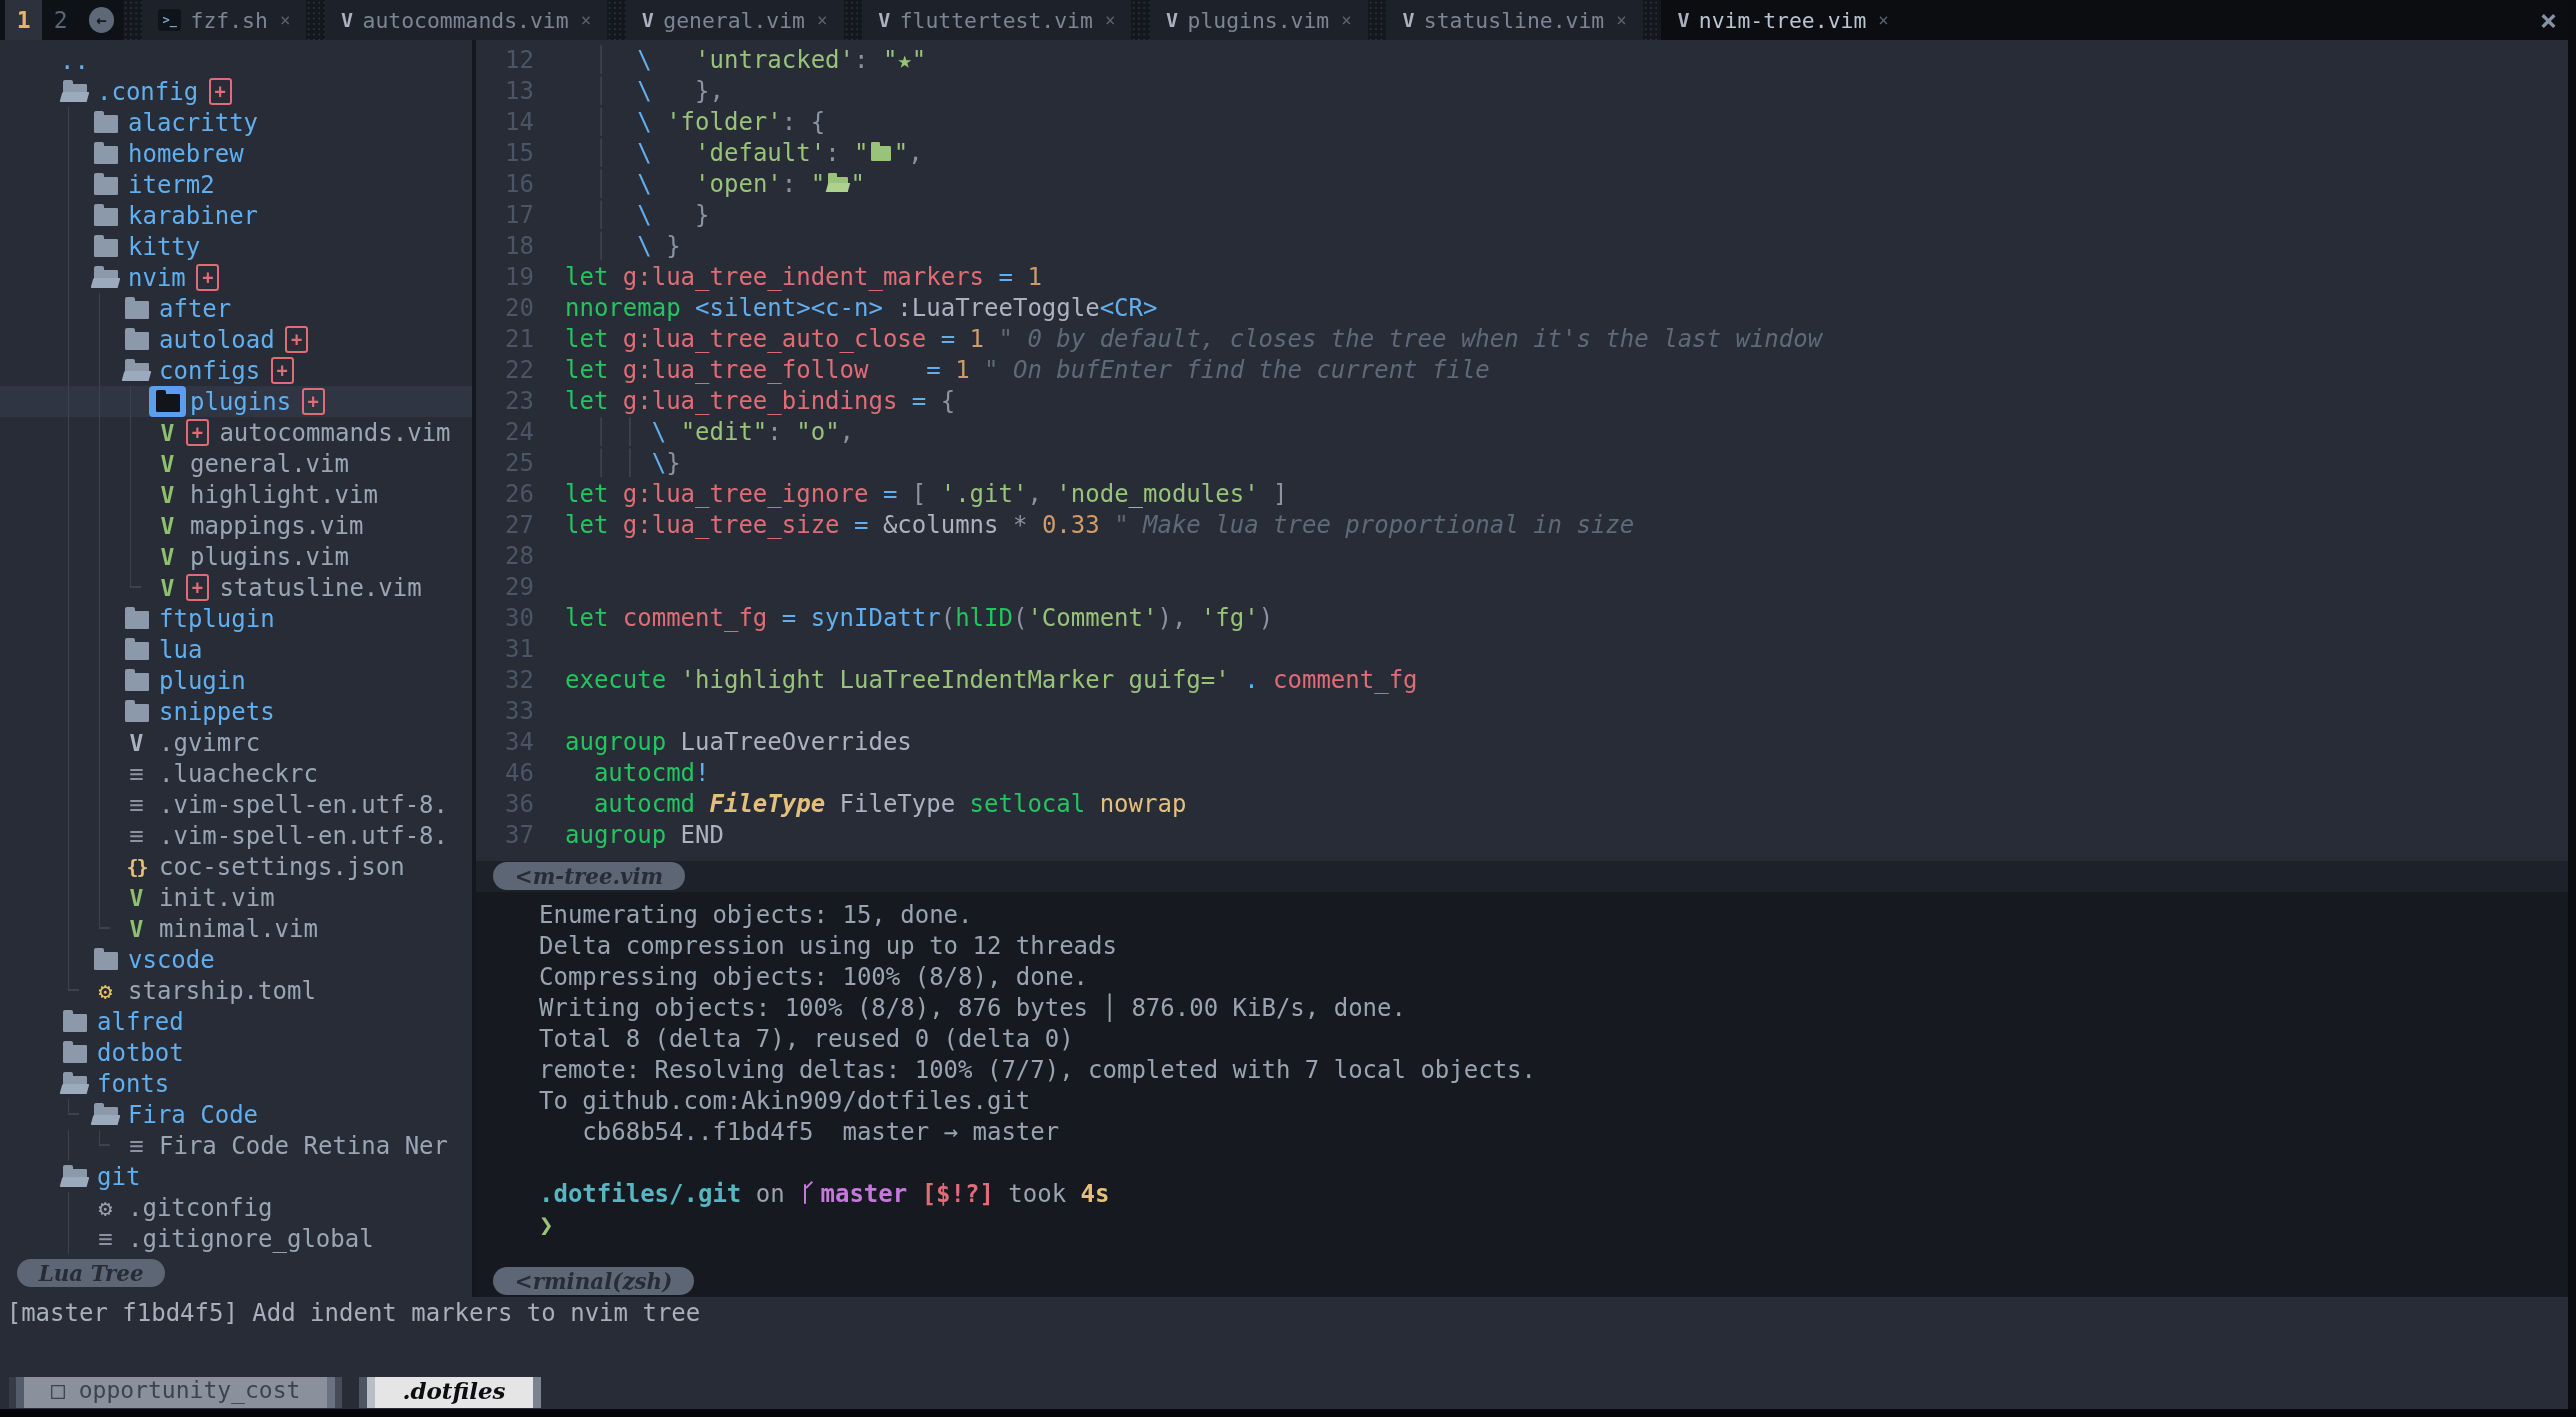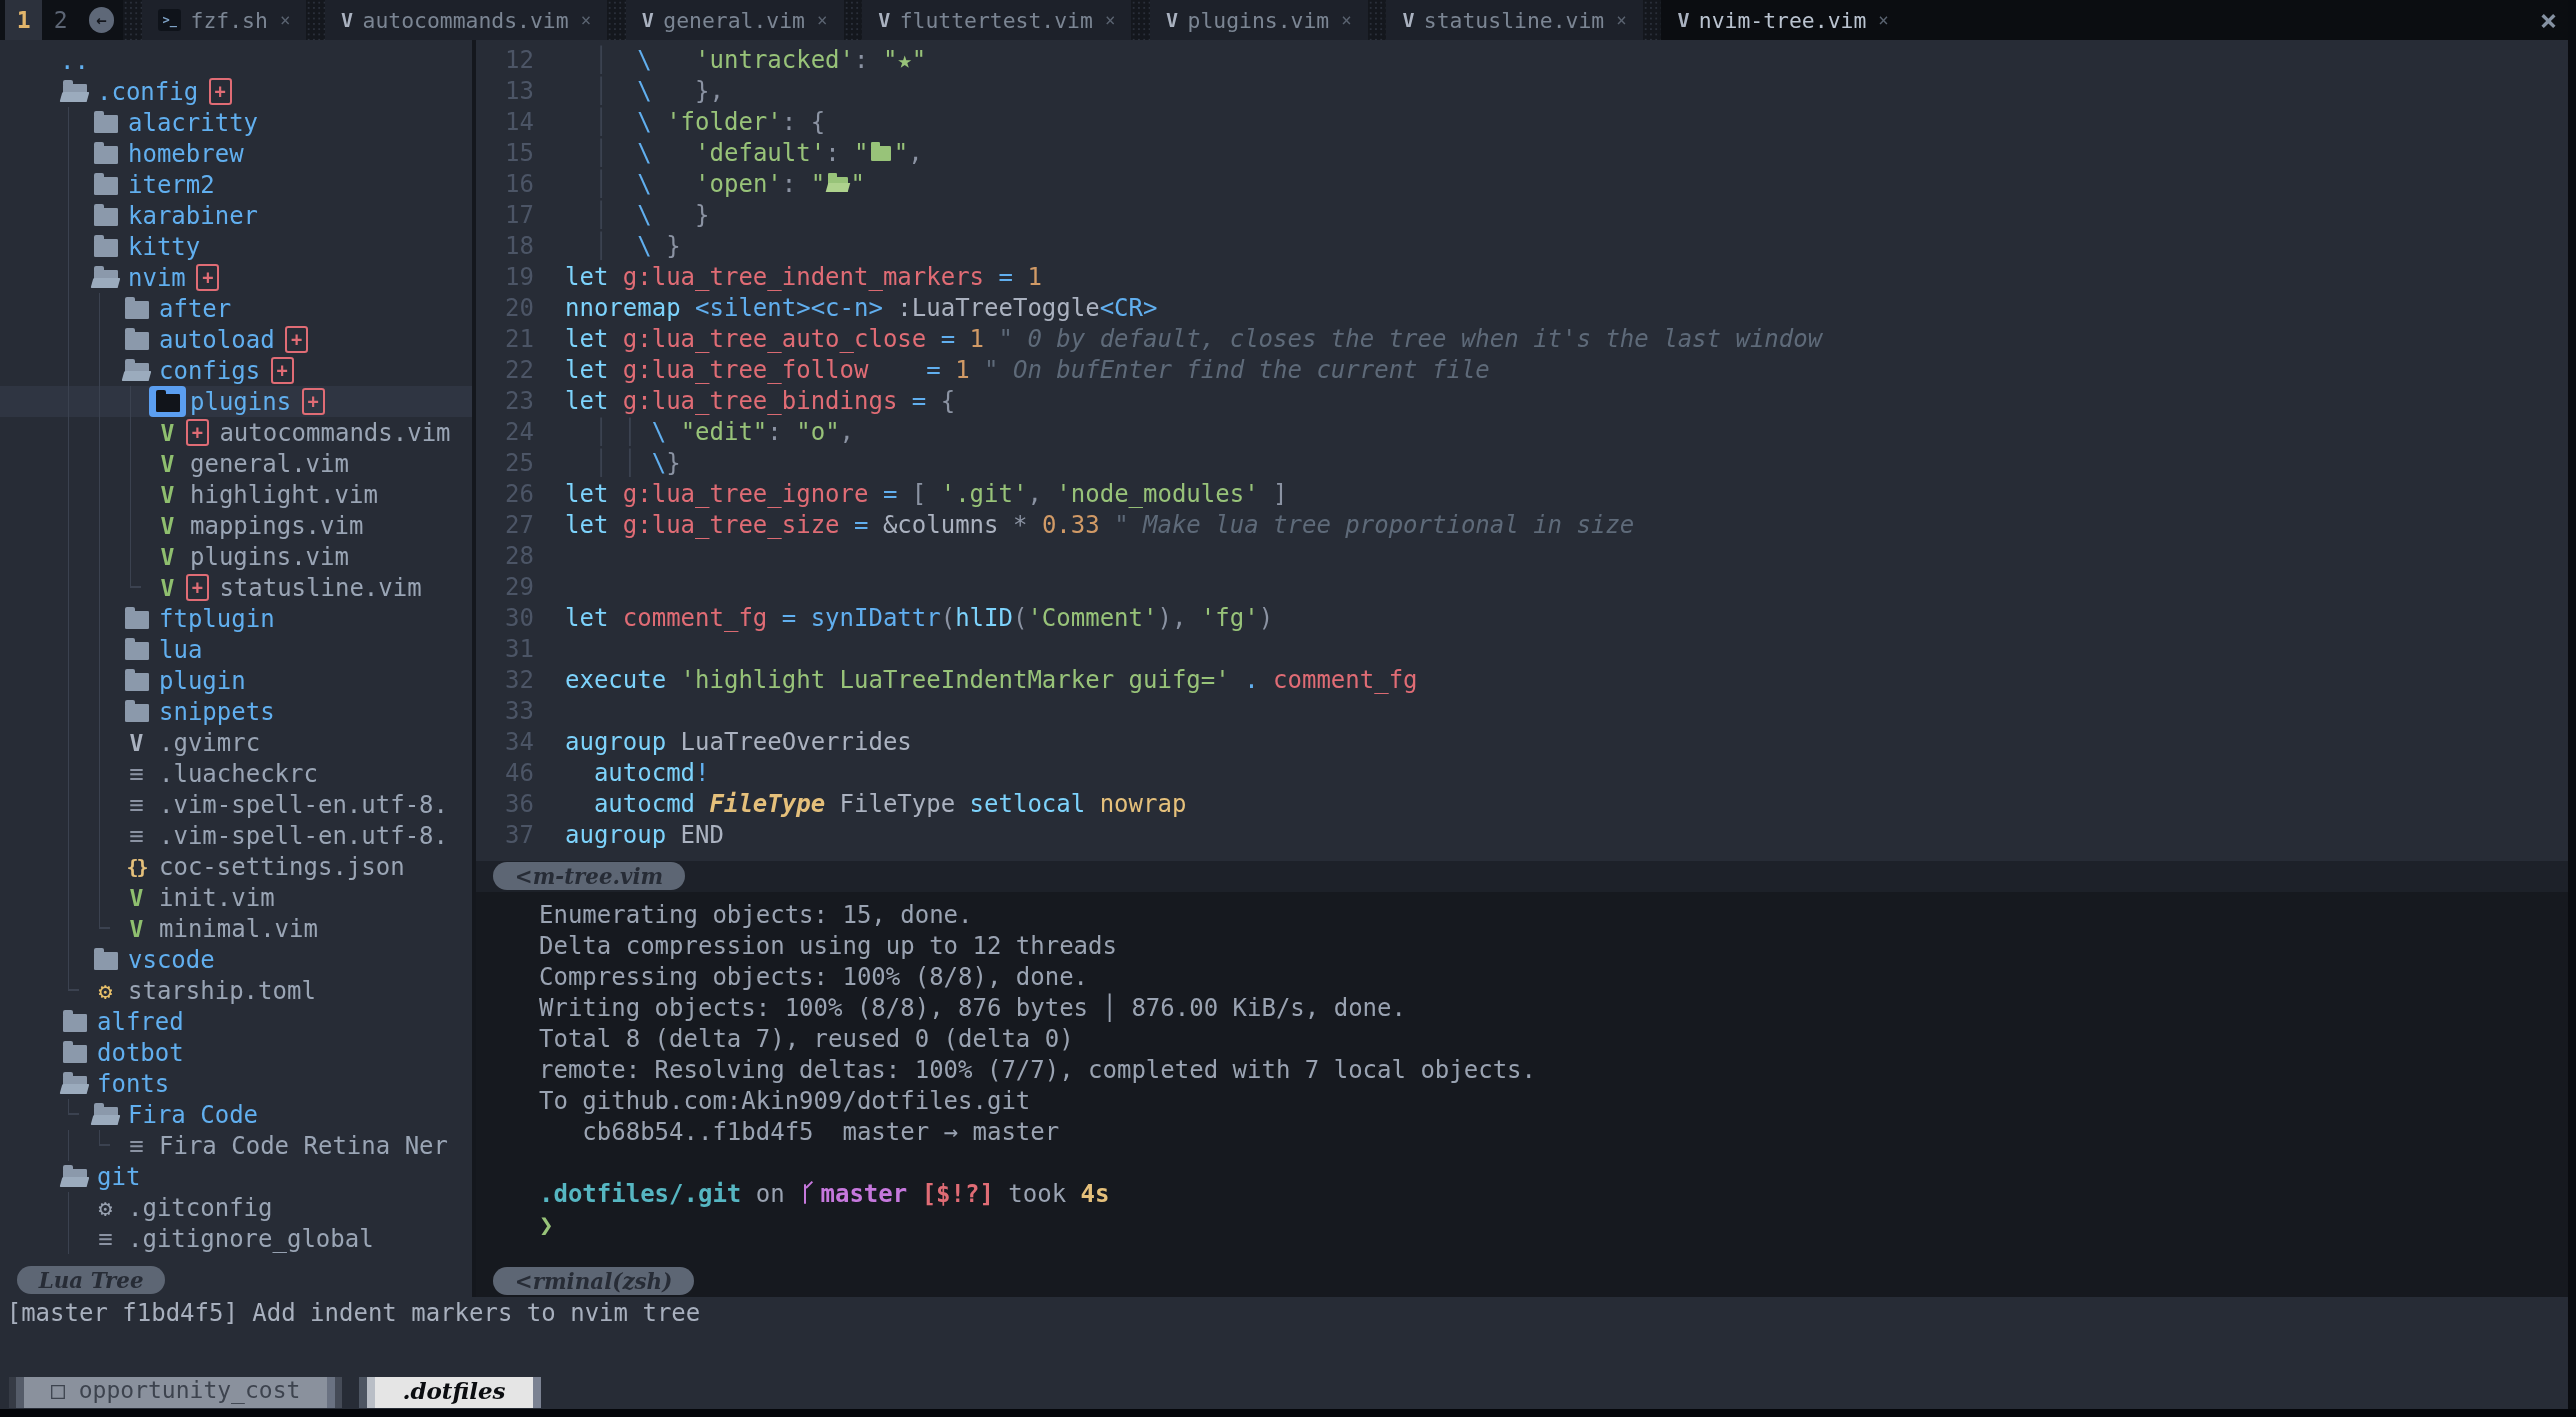--- a/index.html
+++ b/index.html
@@ -55,21 +55,21 @@
   .luico::after{content:"";position:absolute;right:-3.3px;top:-3.3px;width:5.3px;height:5.3px;border-radius:50%;background:#4ba0e8}
   .gico{font-size:23px}
   .gico.yellow{color:#e8c06a}
   .gico.gray{color:#98a1b0}
   .vsep{width:4px;flex:none;background:#14171d}
   .rightcol{flex:1;display:flex;flex-direction:column;min-width:0}
   
   .editor{height:817px;padding-top:4px;overflow:hidden}
   .cl{height:31px;display:flex;font-size:24px;white-space:pre;padding-left:11px;align-items:center}
   .ln{width:47px;text-align:right;padding-right:31px;color:#4c5566;flex:none}
-  .sk{color:#7dd3fc}.sv{color:#e06c75}.so{color:#61afef}.sn{color:#d19a66}.ss{color:#98c379}
+  .sk{color:#22c55e}.sv{color:#e06c75}.so{color:#61afef}.sn{color:#d19a66}.ss{color:#98c379}
   .sc{color:#5e6a79;font-style:italic}.sp{color:#8b93a3}.st{color:#abb2c0}
   .sy{color:#e5c07b;font-style:italic;font-weight:bold}.sw{color:#e5c07b}.sf{color:#61afef}.sg{color:#3b4250}
   .cfi{display:inline-block;width:20px;height:14.7px;background:#98c379;border-radius:1.3px;position:relative;margin:0 2.7px;top:0.7px}
   .cfi::before{content:"";position:absolute;top:-4px;left:0;width:8.7px;height:4.7px;background:#98c379;border-radius:1.3px 1.3px 0 0}
   .cfi.cfo::after{content:"";position:absolute;left:-1.3px;bottom:0;width:22px;height:8.7px;background:#aed28d;transform:skewX(-16deg)}
   .edstatus{height:31px;background:#1d2129;position:relative}
   .pill{position:absolute;left:17.4px;top:1.3px;height:28px;display:flex;align-items:center;padding:0 21.4px;
     background:#5d6674;color:#272c36;border-radius:14.7px;font-family:"DejaVu Serif",serif;
     font-style:italic;font-weight:bold;font-size:21.4px;white-space:pre}
   
@@ -194,21 +194,21 @@
           <div class="trow"><span class="gd cor"></span><span class="icb"><span class="gico yellow">⚙</span></span><span class="tl tl-file">starship.toml</span></div>
           <div class="trow"><span class="icb"><span class="fold"></span></span><span class="tl tl-dir">alfred</span></div>
           <div class="trow"><span class="icb"><span class="fold"></span></span><span class="tl tl-dir">dotbot</span></div>
           <div class="trow"><span class="icb"><span class="fold open"></span></span><span class="tl tl-dir">fonts</span></div>
           <div class="trow"><span class="gd cor"></span><span class="icb"><span class="fold open"></span></span><span class="tl tl-dir">Fira Code</span></div>
           <div class="trow"><span class="gd"></span><span class="gd cor"></span><span class="icb"><span class="lico">≡</span></span><span class="tl tl-file">Fira Code Retina Ner</span></div>
           <div class="trow"><span class="icb"><span class="fold open"></span></span><span class="tl tl-dir">git</span></div>
           <div class="trow"><span class="gd"></span><span class="icb"><span class="gico gray">⚙</span></span><span class="tl tl-file">.gitconfig</span></div>
           <div class="trow"><span class="gd"></span><span class="icb"><span class="lico">≡</span></span><span class="tl tl-file">.gitignore_global</span></div>
         </div>
-      <div class="pill" style="top:auto;bottom:3px">Lua Tree</div>
+      <div class="pill" style="top:auto;bottom:10px">Lua Tree</div>
     </div>
     <div class="vsep"></div>
     <div class="rightcol">
       <div class="editor" id="editor">
           <div class="cl"><span class="ln">12</span><span class="st">  </span><span class="sg">│</span><span class="st">  </span><span class="so">\</span><span class="st">   </span><span class="ss">'untracked'</span><span class="sp">:</span><span class="st"> </span><span class="ss">"★"</span></div>
           <div class="cl"><span class="ln">13</span><span class="st">  </span><span class="sg">│</span><span class="st">  </span><span class="so">\</span><span class="st">   </span><span class="sp">},</span></div>
           <div class="cl"><span class="ln">14</span><span class="st">  </span><span class="sg">│</span><span class="st">  </span><span class="so">\</span><span class="st"> </span><span class="ss">'folder'</span><span class="sp">:</span><span class="st"> </span><span class="sp">{</span></div>
           <div class="cl"><span class="ln">15</span><span class="st">  </span><span class="sg">│</span><span class="st">  </span><span class="so">\</span><span class="st">   </span><span class="ss">'default'</span><span class="sp">:</span><span class="st"> </span><span class="ss">"</span><span class="cfi"></span><span class="ss">"</span><span class="sp">,</span></div>
           <div class="cl"><span class="ln">16</span><span class="st">  </span><span class="sg">│</span><span class="st">  </span><span class="so">\</span><span class="st">   </span><span class="ss">'open'</span><span class="sp">:</span><span class="st"> </span><span class="ss">"</span><span class="cfi cfo"></span><span class="ss">"</span></div>
           <div class="cl"><span class="ln">17</span><span class="st">  </span><span class="sg">│</span><span class="st">  </span><span class="so">\</span><span class="st">   </span><span class="sp">}</span></div>

